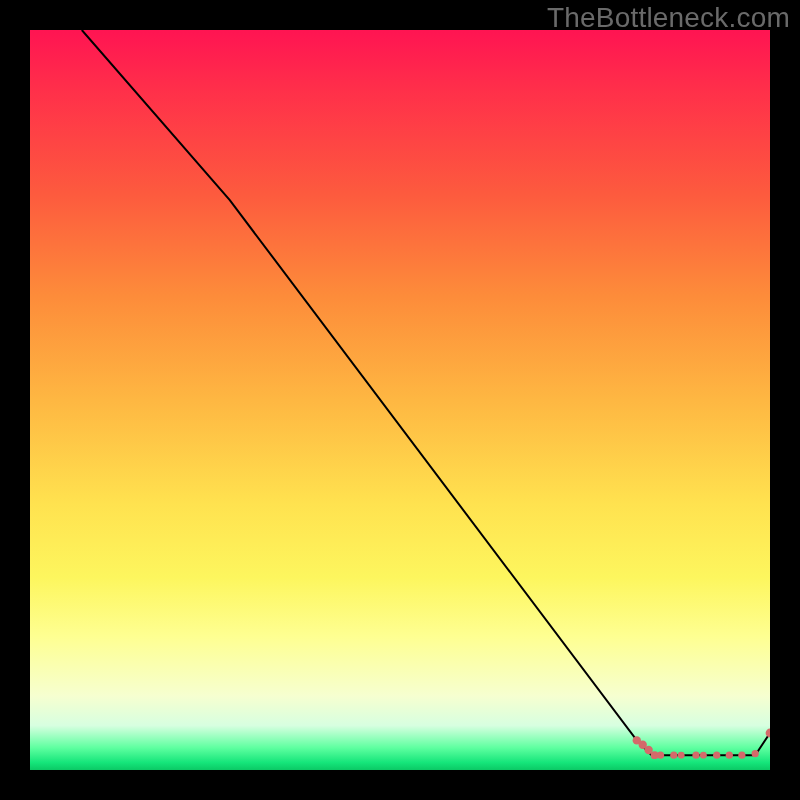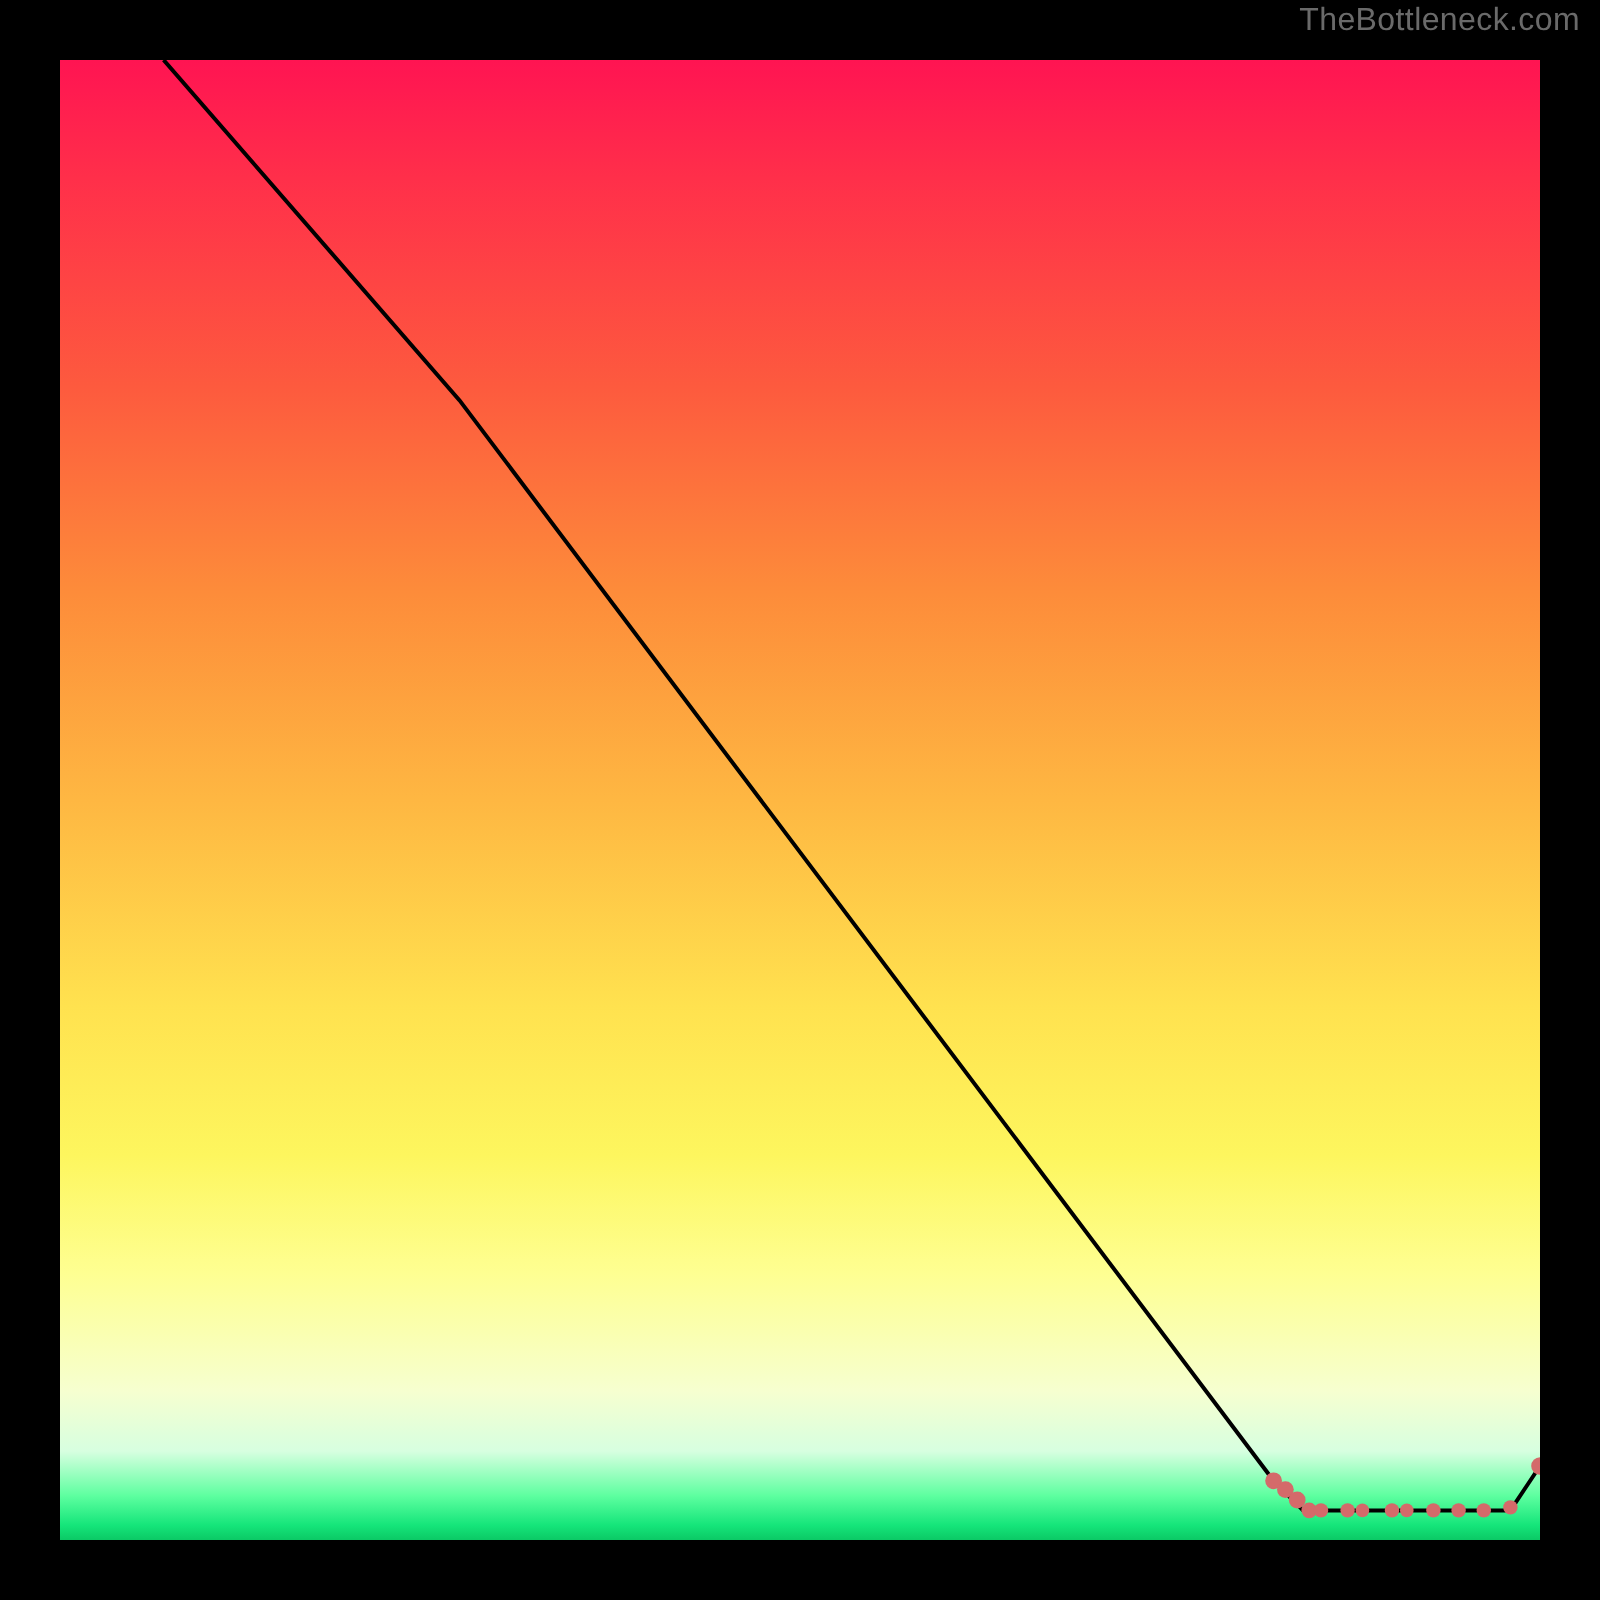--- a/index.html
+++ b/index.html
@@ -15,21 +15,21 @@
     position: relative;
     width: 800px;
     height: 800px;
     background: #000;
   }
   .watermark {
     position: absolute;
     top: 2px;
     right: 10px;
     color: #6a6a6a;
-    font-size: 16px;
+    font-size: 28px;
     font-weight: 500;
     letter-spacing: 0.2px;
   }
   .plot {
     position: absolute;
     left: 30px;
     top: 30px;
     width: 740px;
     height: 740px;
     

